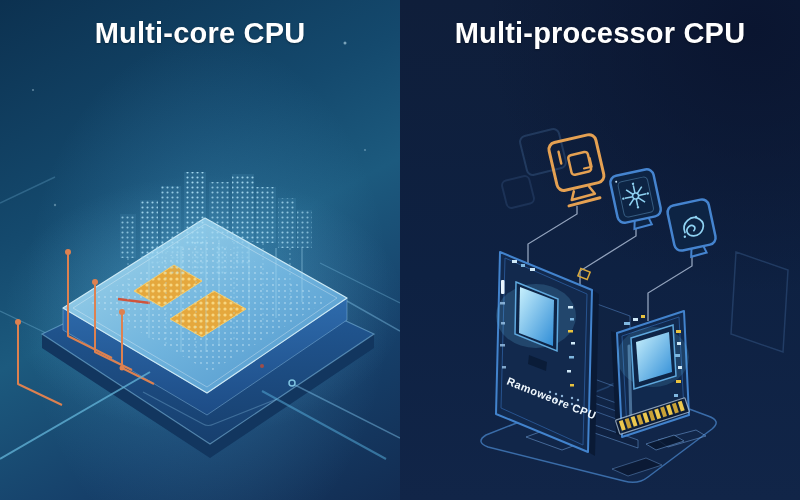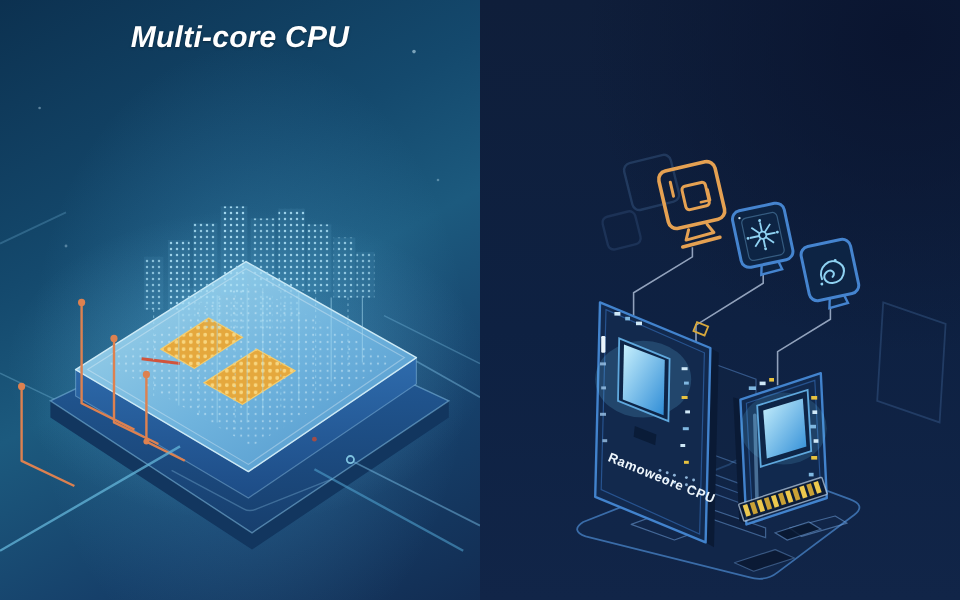--- a/index.html
+++ b/index.html
@@ -10,21 +10,21 @@
     background:
       radial-gradient(ellipse at 52% 60%, rgba(90,180,230,0.28) 0%, rgba(90,180,230,0) 62%),
       linear-gradient(152deg,#0c3150 0%,#14496d 34%,#1c5a7e 52%,#16406a 76%,#122c52 100%);
   }
   .panel.right{
     background:
       radial-gradient(circle at 88% 6%, #0a1530 0%, rgba(10,21,48,0) 45%),
       linear-gradient(180deg,#0f1e3a 0%,#0e2142 55%,#112548 100%);
   }
   .panel-title{position:absolute;top:17px;left:0;right:0;text-align:center;color:#ffffff;
-    font-size:25px;font-weight:700;letter-spacing:.2px;text-shadow:0 1px 2px rgba(0,0,0,.35);font-style:italic;}
+    font-size:29px;font-weight:700;letter-spacing:.2px;text-shadow:0 1px 2px rgba(0,0,0,.35);}
   svg.art{position:absolute;left:0;top:0;}
   text.board-label{font-family:"Liberation Sans",sans-serif;font-size:11px;font-weight:bold;
     letter-spacing:.5px;}
 </style>
 </head>
 <body>
 
 <div class="stage">
 
   <section class="panel left">
@@ -301,14 +301,15 @@
       </g>
 
       <g transform="translate(292,227) rotate(-12)">
         <path d="M-5,21 L-7,29 L9,28 L7,20" fill="#0d2444" stroke="#4584cf" stroke-width="2"></path>
         <rect x="-21" y="-25" width="42" height="46" rx="7" fill="#0d2444" stroke="#4584cf" stroke-width="2.5"></rect>
         <path d="M-8,4 C-10,-6 2,-13 9,-6 C15,0 9,10 0,9 C-6,8 -8,2 -3,-1 C1,-3 5,1 1,4" stroke="#8fd2f2" stroke-width="1.7" fill="none" stroke-linecap="round"></path>
         <circle cx="6" cy="-9" r="1.2" fill="#8fd2f2"></circle>
         <circle cx="-9" cy="8" r="1.2" fill="#8fd2f2"></circle>
       </g>
     </svg>
+    <div class="panel-title">Multi-processor CPU</div>
   </section>
 </div>
 
 </body></html>

